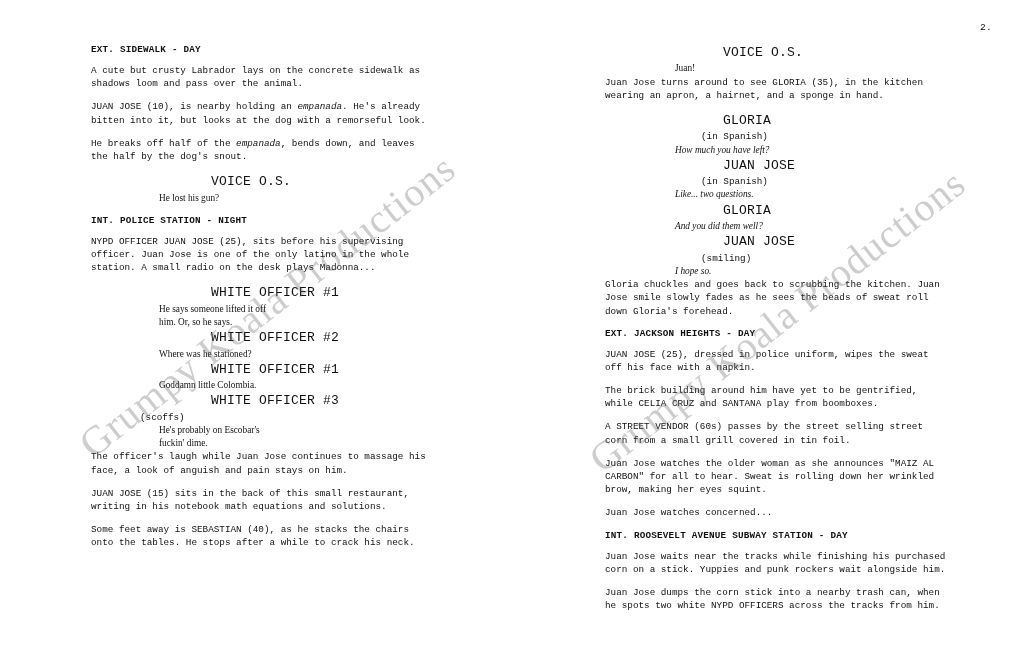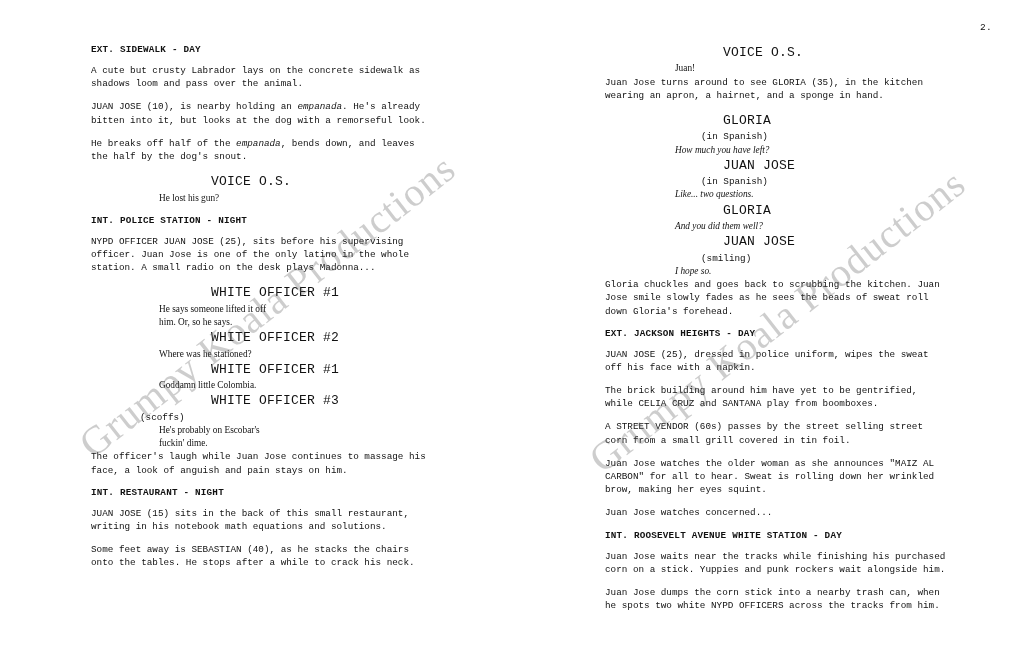--- a/index.html
+++ b/index.html
@@ -129,21 +129,20 @@
         <div class="character">WHITE OFFICER #2</div>
         <div class="dialogue">Where was he stationed?</div>
         <div class="character">WHITE OFFICER #1</div>
         <div class="dialogue">Goddamn little Colombia.</div>
         <div class="character">WHITE OFFICER #3</div>
         <div class="parenthetical">(scoffs)</div>
         <div class="dialogue">He's probably on Escobar's
 fuckin' dime.</div>
         <div class="action">The officer's laugh while Juan Jose continues to massage his
 face, a look of anguish and pain stays on him.</div>
-        <div class="scene-heading">INT. RESTAURANT - NIGHT</div>
         <div class="action">JUAN JOSE (15) sits in the back of this small restaurant,
 writing in his notebook math equations and solutions.</div>
         <div class="action">Some feet away is SEBASTIAN (40), as he stacks the chairs
 onto the tables. He stops after a while to crack his neck.</div>
       </div>
     <div class="col col-right" id="col-right">
         <div class="character">VOICE O.S.</div>
         <div class="dialogue">Juan!</div>
         <div class="action">Juan Jose turns around to see GLORIA (35), in the kitchen
 wearing an apron, a hairnet, and a sponge in hand.</div>
@@ -165,21 +164,21 @@
         <div class="action">JUAN JOSE (25), dressed in police uniform, wipes the sweat
 off his face with a napkin.</div>
         <div class="action">The brick building around him have yet to be gentrified,
 while CELIA CRUZ and SANTANA play from boomboxes.</div>
         <div class="action">A STREET VENDOR (60s) passes by the street selling street
 corn from a small grill covered in tin foil.</div>
         <div class="action">Juan Jose watches the older woman as she announces "MAIZ AL
 CARBON" for all to hear. Sweat is rolling down her wrinkled
 brow, making her eyes squint.</div>
         <div class="action">Juan Jose watches concerned...</div>
-        <div class="scene-heading">INT. ROOSEVELT AVENUE WHITE STATION - DAY</div>
+        <div class="scene-heading">INT. ROOSEVELT AVENUE SUBWAY STATION - DAY</div>
         <div class="action">Juan Jose waits near the tracks while finishing his purchased
 corn on a stick. Yuppies and punk rockers wait alongside him.</div>
         <div class="action">Juan Jose dumps the corn stick into a nearby trash can, when
 he spots two white NYPD OFFICERS across the tracks from him.</div>
       </div>
   </div>
 
   <div class="watermark wm-1">Grumpy Koala Productions</div>
   <div class="watermark wm-2">Grumpy Koala Productions</div>
 

